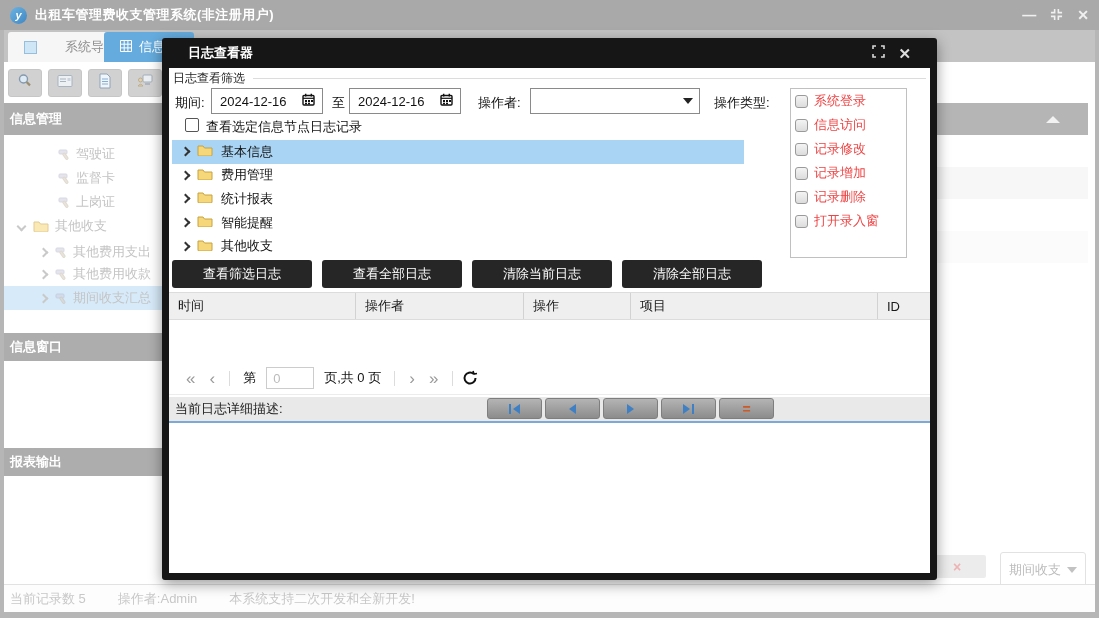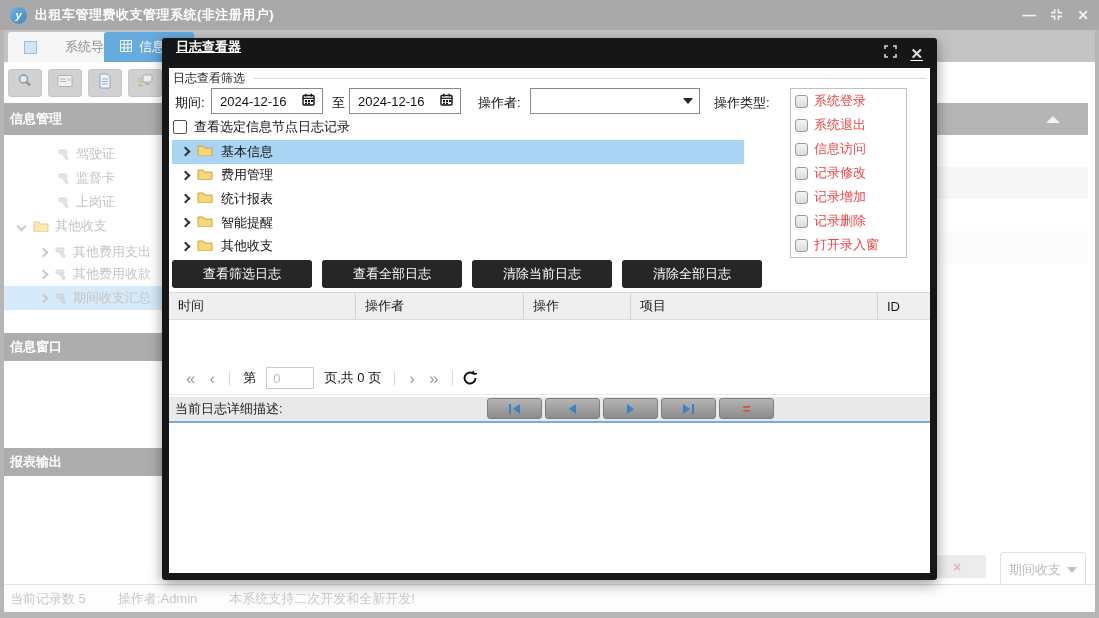--- a/index.html
+++ b/index.html
@@ -60,21 +60,21 @@
   .statusbar { position:absolute; left:0; top:584px; width:1099px; height:28px; background:#fdfdfd;
                border-top:1px solid #e2e2e2; display:flex; align-items:center; gap:32px; padding:0 10px;
                color:#c8c8c8; font-size:13px; z-index:6; }
   .border-l { position:absolute; left:0; top:30px; width:4px; height:582px; background:#b6b6b6; z-index:7; }
   .border-r { position:absolute; right:0; top:30px; width:4px; height:582px; background:#b6b6b6; z-index:7; }
   .border-b { position:absolute; left:0; top:612px; width:1099px; height:6px; background:#b6b6b6; z-index:8; }
 
   
   .modal { position:absolute; left:162px; top:38px; width:775px; height:542px; background:#161616;
            border-radius:3px; box-shadow:0 4px 14px rgba(0,0,0,.4); z-index:10; }
-  .m-title { height:30px; display:flex; padding:0 14px; color:#fff; font-size:13px; font-weight:bold;text-decoration:underline; }
+  .m-title { height:30px; display:flex; align-items:center; padding:0 26px; color:#fff; font-size:13px; font-weight:bold; }
   .m-title .mt-ctrl { margin-left:auto; display:flex; align-items:center; gap:13px; }
   .m-close { color:#dedede; font-size:15px; font-weight:bold; cursor:pointer; line-height:1; }
   .m-content { position:absolute; left:7px; top:30px; width:761px; height:505px; background:#fff; }
 
   .fset { position:absolute; left:4px; top:2px; width:753px; height:16px; display:flex; align-items:center; gap:8px; }
   .fset .lbl { font-size:12px; color:#222; flex:none; }
   .fset .line { flex:1; height:1px; background:#dcdcdc; }
 
   .frow { position:absolute; left:0; top:20px; width:761px; height:26px; font-size:13px; color:#111; }
   .flabel { position:absolute; top:6px; }
@@ -83,21 +83,21 @@
   .dinput input { border:none; outline:none; width:82px; font-size:13px; font-family:"Liberation Sans",sans-serif; color:#111; }
   .combo { position:absolute; top:0; height:26px; background:#fff; border:1px solid #8a8a8a; display:flex; align-items:center; padding:0 6px; }
   .combo .tri { margin-left:auto; width:0; height:0; border-left:5px solid transparent; border-right:5px solid transparent;
                 border-top:6px solid #222; }
 
   .cbpanel { position:absolute; left:621px; top:20px; width:117px; height:170px; background:#fff;
              border:1px solid #c0c0c0; z-index:2; }
   .cbrow { height:24px; display:flex; align-items:center; gap:6px; padding:0 4px; font-size:13px; color:#ef4444; cursor:pointer; }
   .cbx { width:13px; height:13px; border:1px solid #9a9a9a; border-radius:3px; background:linear-gradient(#f4f4f4,#dcdcdc); flex:none; }
 
-  .nodecb { position:absolute; left:4px; top:50px; display:flex; align-items:center; gap:7px; font-size:13px; color:#111; cursor:pointer; }
+  .nodecb { position:absolute; left:16px; top:50px; display:flex; align-items:flex-start; gap:7px; font-size:13px; color:#111; cursor:pointer; }
   .nodecb .cbx2 { width:14px; height:14px; border:1.5px solid #555; border-radius:2px; background:#fff; flex:none; }
 
   .mtree { position:absolute; left:3px; top:72px; width:572px; height:118px; display:flex; flex-direction:column; }
   .mtree-row { flex:1; display:flex; align-items:center; gap:8px; padding-left:10px; font-size:13px; color:#111; cursor:pointer; }
   .mtree-row.sel { background:#a9d4f3; }
   .mchev { width:7px; height:7px; border-right:2px solid #333; border-bottom:2px solid #333; transform:rotate(-45deg); flex:none; }
 
   .btnrow { position:absolute; left:3px; top:192px; width:758px; height:28px; display:flex; gap:10px; }
   .dkbtn { width:140px; height:28px; background:#262626; color:#fff; border:none; border-radius:3px;
            font-size:13px; font-family:"Liberation Sans",sans-serif; cursor:pointer; }
@@ -382,24 +382,20 @@
           <span></span>
           <span class="tri"></span>
         </div>
         <span class="flabel" style="left:545px">操作类型:</span>
       </div>
 
       <div class="cbpanel">
         <div class="cbrow">
             <span class="cbx"></span>
             <span>系统登录</span>
-          </div>
-        <div class="cbrow">
-            <span class="cbx"></span>
-            <span>系统退出</span>
           </div>
         <div class="cbrow">
             <span class="cbx"></span>
             <span>信息访问</span>
           </div>
         <div class="cbrow">
             <span class="cbx"></span>
             <span>记录修改</span>
           </div>
         <div class="cbrow">

